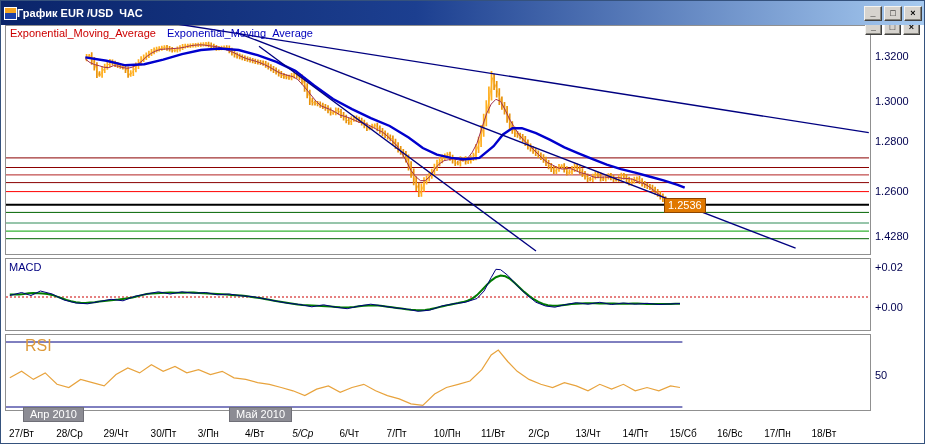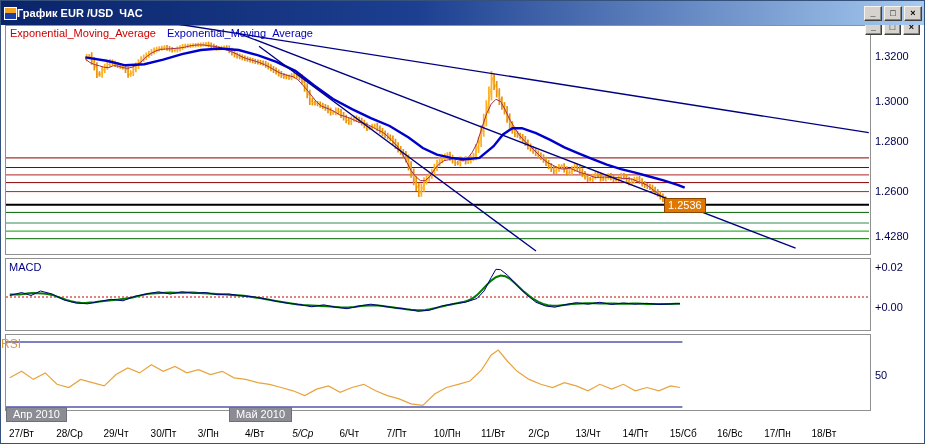--- a/index.html
+++ b/index.html
@@ -16,21 +16,21 @@
           border-right:1px solid #404040;border-bottom:1px solid #404040;
           box-shadow:inset -1px -1px 0 #87857e;
           font:bold 9px/12px "Liberation Sans",sans-serif;text-align:center;cursor:default;}
   .child-btns{position:absolute;z-index:5;top:20px;right:4px;display:flex;}
   .child-btns .tb-btn{width:15px;height:12px;line-height:11px;}
   #chart{position:absolute;left:0;top:0;z-index:1;}
   .ema-labels{position:absolute;z-index:4;top:26px;left:9px;font-size:11px;white-space:nowrap;}
   .ema1{color:#cc0000;margin-right:8px;}
   .ema2{color:#0000bb;}
   .macd-label{position:absolute;z-index:4;top:260px;left:8px;font-size:11px;color:#000080;}
-  .rsi-label{position:absolute;z-index:4;top:336px;left:0;font-size:12px;color:#dd9a3a;}
+  .rsi-label{position:absolute;z-index:4;top:336px;left:24px;font-size:16px;color:#dd9a3a;}
   .price-tag{position:absolute;z-index:4;background:#e07800;color:#fff;font-size:11px;
              padding:0 3px;border:1px solid #8b4500;line-height:13px;}
   .badge{position:absolute;z-index:4;top:406px;background:#8c8c94;color:#fff;font-size:11px;
          line-height:13px;padding:0 6px;border:1px solid #6f6f77;}
   .axlbl{position:absolute;z-index:4;font-size:11px;color:#000050;white-space:nowrap;}
   .tlbl{position:absolute;z-index:4;top:427px;width:44px;font-size:10px;color:#000;text-align:left;}
 </style>
 </head>
 <body>
 
@@ -102,21 +102,21 @@
   <div class="ema-labels">
     <span class="ema1">Exponential_Moving_Average</span>
     <span class="ema2">Exponential_Moving_Average</span>
   </div>
 
   <span class="macd-label">MACD</span>
   <span class="rsi-label">RSI</span>
 
   <span class="price-tag" style="left: 663px; top: 197px;">1.2536</span>
 
-  <span class="badge" id="badge0" style="left: 5px;">Апр 2010</span>
+  <span class="badge" id="badge0" style="left: 22px;">Апр 2010</span>
   <span class="badge" id="badge1" style="left: 228px;">Май 2010</span>
 
 <span class="axlbl" style="left: 874px; top: 49.3251px;">1.3200</span>
     <span class="axlbl" style="left: 874px; top: 94.2512px;">1.3000</span>
     <span class="axlbl" style="left: 874px; top: 134px;">1.2800</span>
     <span class="axlbl" style="left: 874px; top: 184.103px;">1.2600</span>
     <span class="axlbl" style="left: 874px; top: 229.03px;">1.4280</span>
     <span class="axlbl" style="left: 874px; top: 260px;">+0.02</span>
     <span class="axlbl" style="left: 874px; top: 300px;">+0.00</span>
     <span class="axlbl" style="left: 874px; top: 367.5px;">50</span>

